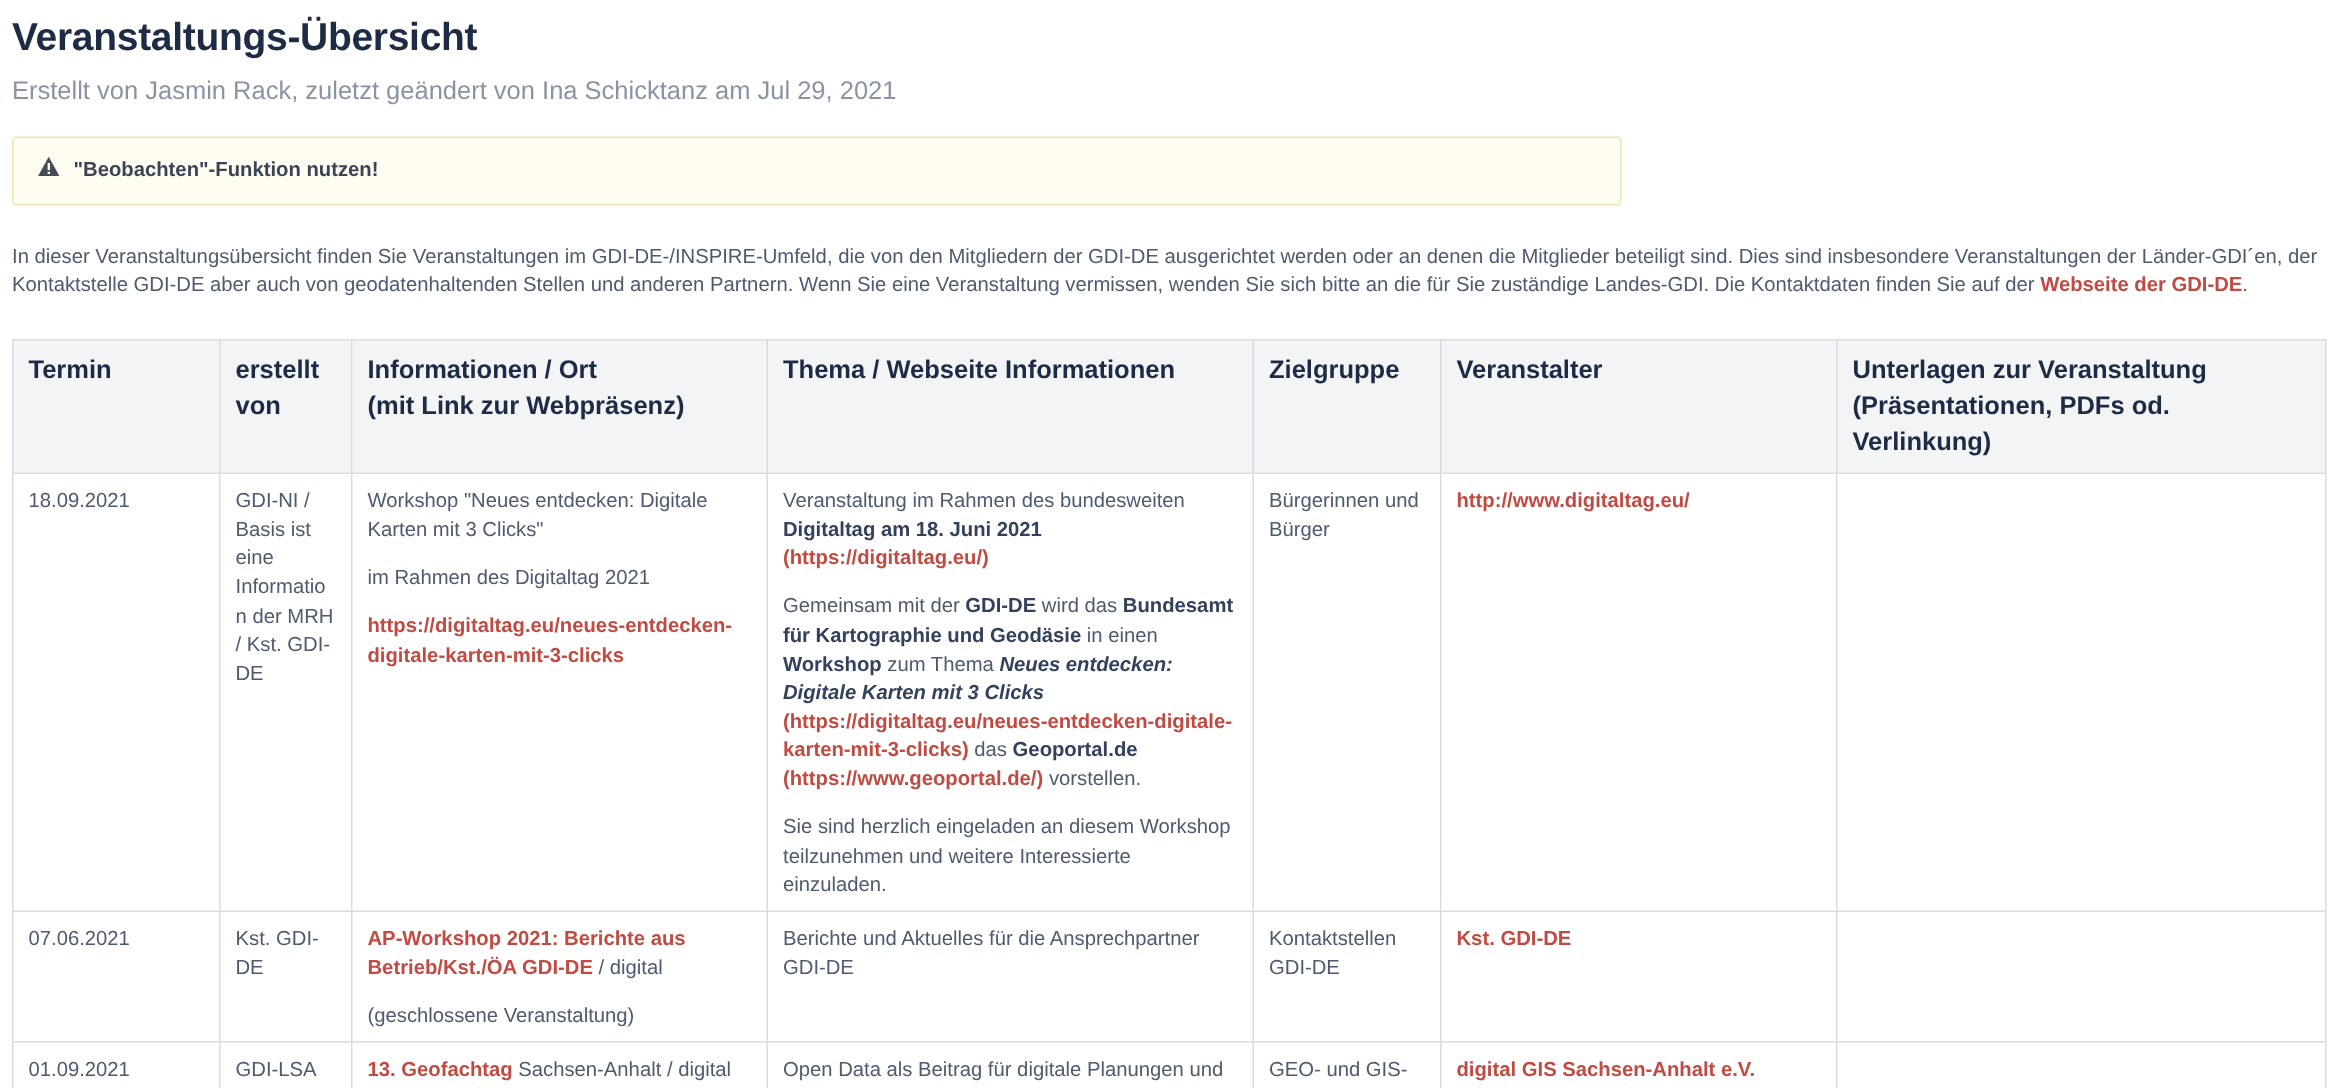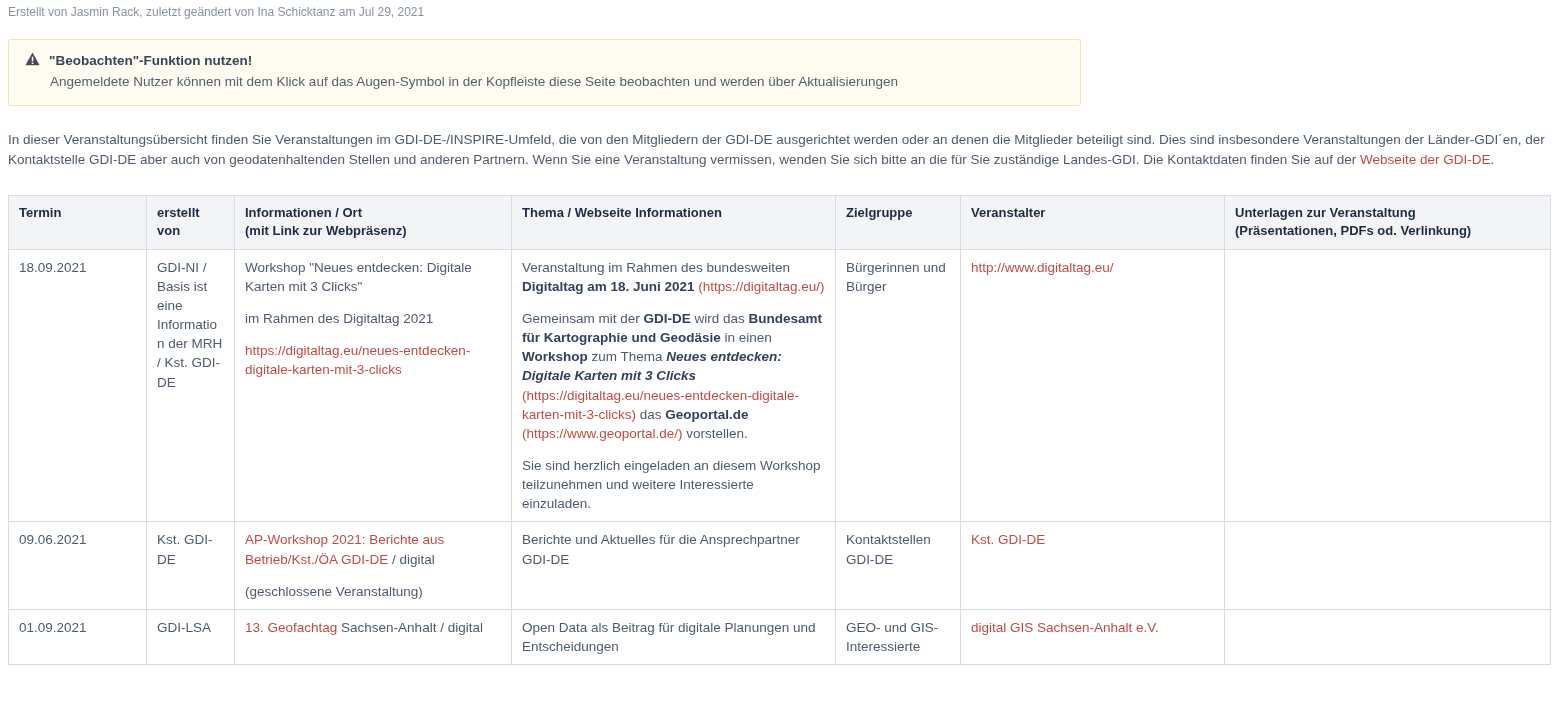--- a/index.html
+++ b/index.html
@@ -23,84 +23,84 @@
   }
   .page{padding:4px 8px 10px 8px;}
   h1.page-title{
     margin:2px 0 6px 0;
     font-size:26px;
     font-weight:700;
     color:var(--heading);
     letter-spacing:-0.2px;
   }
   .byline{
-    font-size:12px;
+    font-size:17px;
     color:var(--muted);
     margin:0 0 18px 0;
   }
   .notice{
     background:var(--notice-bg);
     border:1px solid var(--notice-border);
     border-radius:3px;
     max-width:1073px;
     padding:11px 16px 13px 16px;
     margin:0 0 24px 0;
   }
   .notice-head{display:flex;align-items:flex-start;gap:9px;}
   .warn-icon{flex:0 0 auto;margin-top:1px;}
   .notice-title{font-weight:700;color:#3a4455;font-size:13.5px;}
   .notice-body{margin-left:25px;color:#54606e;}
   .notice-body div{margin:1px 0;}
   .intro{margin:0 0 26px 0;max-width:1546px;}
-  .lnk{color:var(--link);text-decoration:none;cursor:pointer;}
+  .lnk{color:var(--link);text-decoration:none;cursor:pointer;font-weight:bold;}
   .b{font-weight:700;color:#33415c;text-align:center;}
   .i{font-style:italic;}
   table.events{
     border-collapse:collapse;
     table-layout:fixed;
     width:1542px;
   }
   table.events th, table.events td{
     border:1px solid var(--border);
     vertical-align:top;
     text-align:left;
     padding:8px 10px;
     word-wrap:break-word;
     overflow-wrap:break-word;
   }
   table.events th{
     background:var(--header-bg);
     color:var(--heading);
     font-weight:700;
-    font-size:13px;
+    font-size:17px;
   }
   td .cp{margin:0 0 13px 0;}
   td .cp:last-child{margin-bottom:0;}
   th .hl{display:block;}
 </style>
 </head>
 <body>
 
 <div class="page">
 
+  <h1 class="page-title">Veranstaltungs-Übersicht</h1>
   <p class="byline">Erstellt von Jasmin Rack, zuletzt geändert von Ina Schicktanz am Jul 29, 2021</p>
 
   <div class="notice">
     <div class="notice-head">
       <span class="warn-icon">
         <svg width="15" height="14" viewBox="0 0 16 15" aria-hidden="true">
           <path d="M8 0.6 L15.6 14.2 L0.4 14.2 Z" fill="#464c56"></path>
           <rect x="7.2" y="5" width="1.7" height="5" fill="#fffcf2"></rect>
           <rect x="7.2" y="11.2" width="1.7" height="1.7" fill="#fffcf2"></rect>
         </svg>
       </span>
       <span class="notice-title">"Beobachten"-Funktion nutzen!</span>
     </div>
     <div class="notice-body">
-        <div>Angemeldete Nutzer können mit dem Klick auf das Augen-Symbol in der Kopfleiste diese Seite beobachten und werden über Aktualisierungen</div>
       </div>
   </div>
 
   <p class="intro"><span>In dieser Veranstaltungsübersicht finden Sie Veranstaltungen im GDI-DE-/INSPIRE-Umfeld, die von den Mitgliedern der GDI-DE ausgerichtet werden oder an denen die Mitglieder beteiligt sind. Dies sind insbesondere Veranstaltungen der Länder-GDI´en, der Kontaktstelle GDI-DE aber auch von geodatenhaltenden Stellen und anderen Partnern. Wenn Sie eine Veranstaltung vermissen, wenden Sie sich bitte an die für Sie zuständige Landes-GDI. Die Kontaktdaten finden Sie auf der </span><a href="#" class="lnk">Webseite der GDI-DE</a><span>.</span></p>
 
   <table class="events">
     <colgroup>
       <col style="width:138px">
       <col style="width:88px">
       <col style="width:277px">
@@ -157,21 +157,21 @@
           <td>
             <p class="cp"><span>Bürgerinnen und Bürger</span></p>
           </td>
           <td>
             <p class="cp"><a href="#" class="lnk">http://www.digitaltag.eu/</a></p>
           </td>
           <td></td>
         </tr>
         <tr>
           <td>
-            <p class="cp"><span>09.06.2021</span></p>
+            <p class="cp"><span>07.06.2021</span></p>
           </td>
           <td>
             <p class="cp"><span>Kst. GDI-DE</span></p>
           </td>
           <td>
             <p class="cp"><a href="#" class="lnk">AP-Workshop 2021: Berichte aus Betrieb/Kst./ÖA GDI-DE</a><span> / digital</span></p>
             <p class="cp"><span>(geschlossene Veranstaltung)</span></p>
           </td>
           <td>
             <p class="cp"><span>Berichte und Aktuelles für die Ansprechpartner GDI-DE</span></p>

